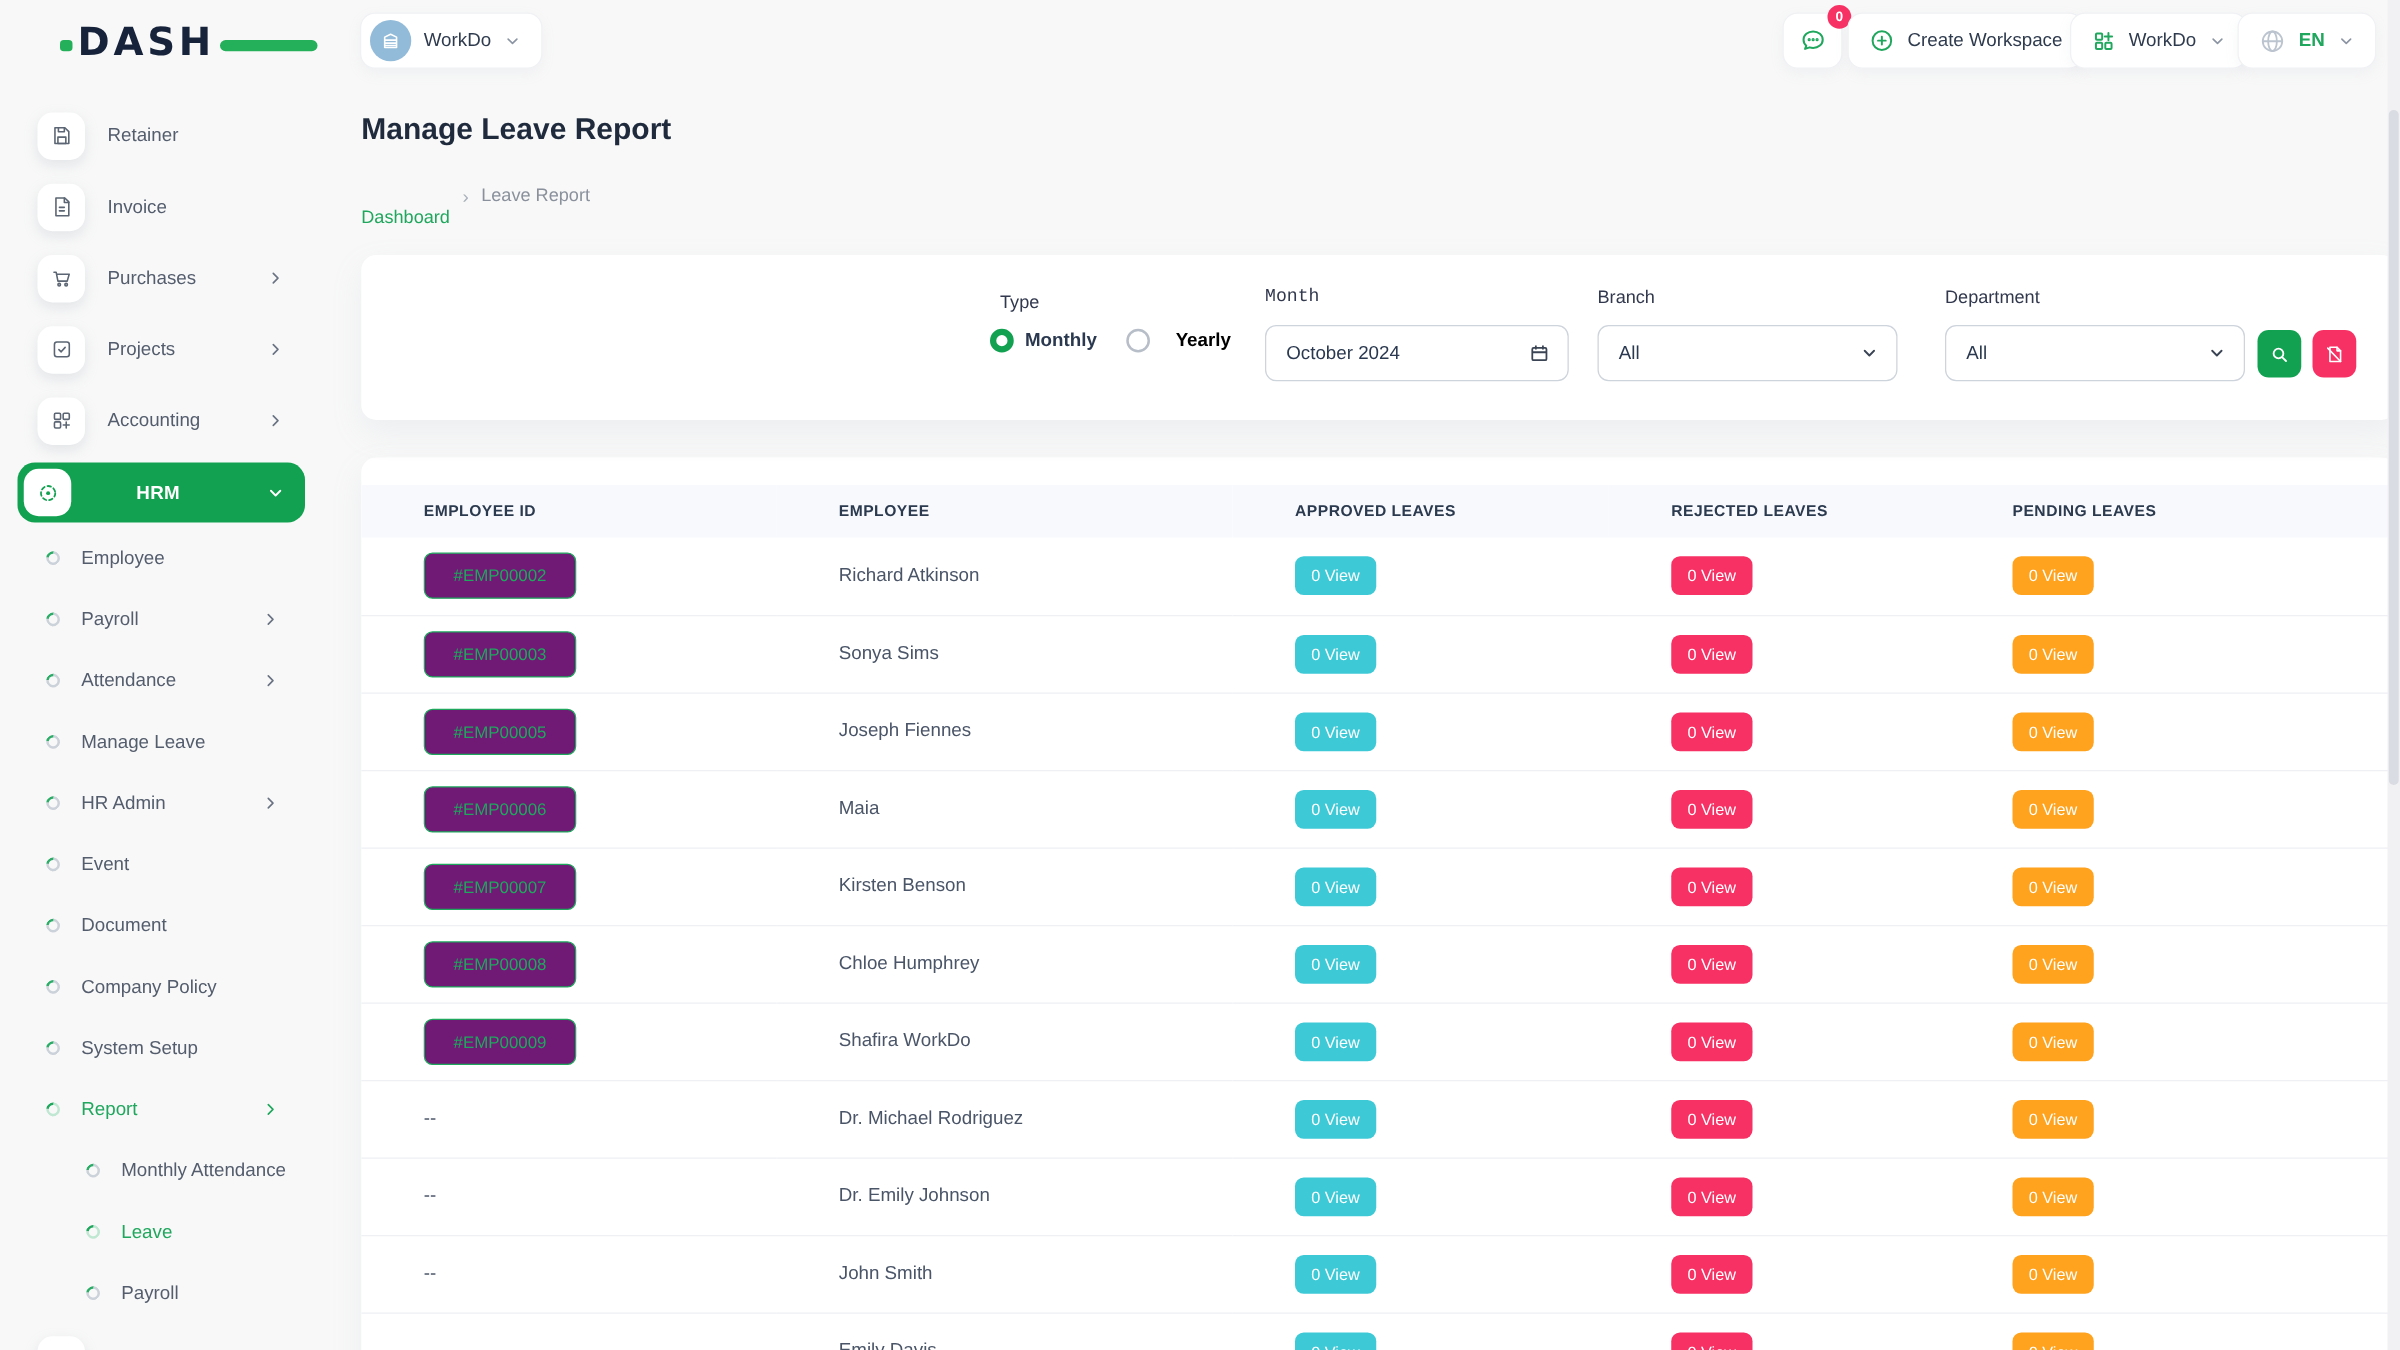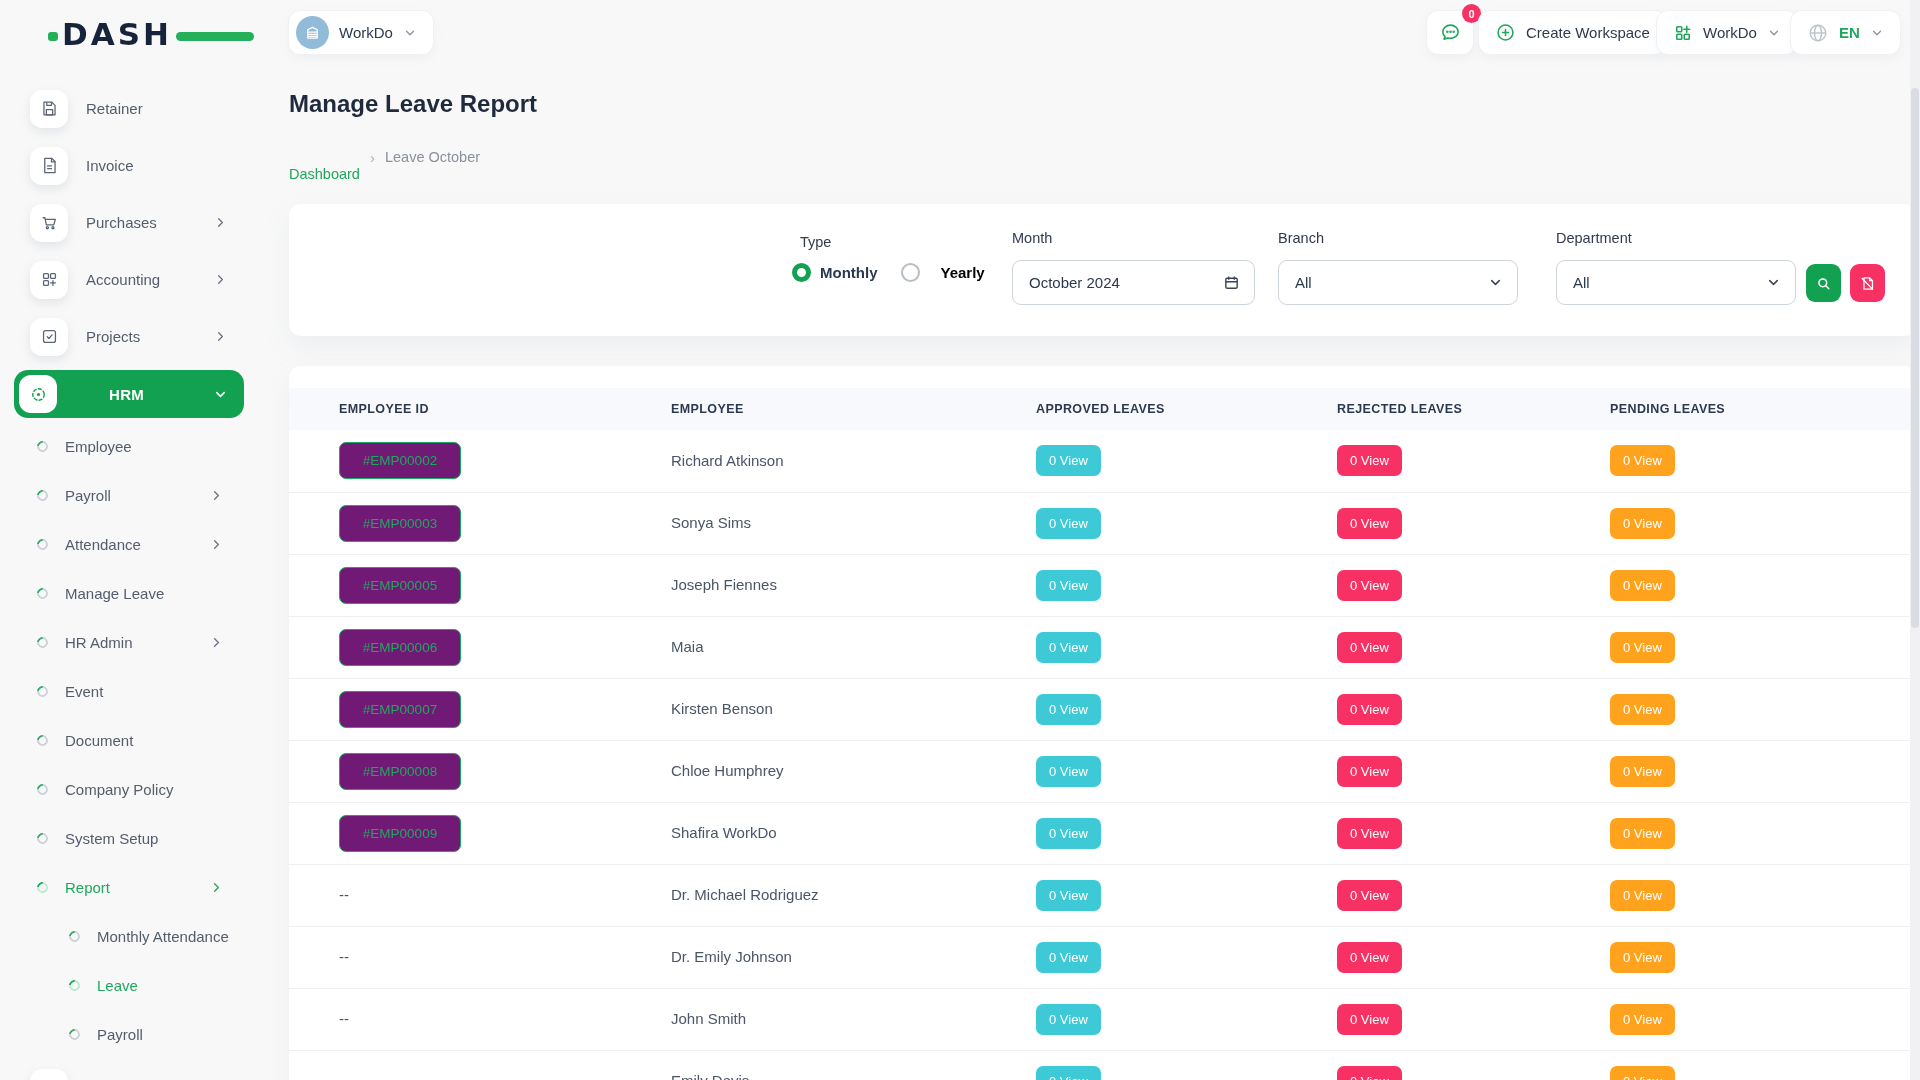--- a/index.html
+++ b/index.html
@@ -217,41 +217,41 @@
       <span class="side-label">Purchases</span>
       <span class="side-chev">
         <svg width="15" height="15" viewBox="0 0 24 24" fill="none" stroke="currentColor" stroke-width="2.1" stroke-linecap="round" stroke-linejoin="round">
           <path d="M9 6l6 6-6 6"></path>
         </svg>
       </span>
     </div>
     <div class="side-item">
       <span class="side-iconbox">
         <svg width="19" height="19" viewBox="0 0 24 24" fill="none" stroke="currentColor" stroke-width="1.6" stroke-linecap="round" stroke-linejoin="round">
+          <rect x="4.5" y="4.5" width="15" height="15" rx="2.5"></rect>
+          <path d="M9 12.2l2.3 2.3 4-4.5"></path>
+        </svg>
+      </span>
+      <span class="side-label">Projects</span>
+      <span class="side-chev">
+        <svg width="15" height="15" viewBox="0 0 24 24" fill="none" stroke="currentColor" stroke-width="2.1" stroke-linecap="round" stroke-linejoin="round">
+          <path d="M9 6l6 6-6 6"></path>
+        </svg>
+      </span>
+    </div>
+    <div class="side-item">
+      <span class="side-iconbox">
+        <svg width="19" height="19" viewBox="0 0 24 24" fill="none" stroke="currentColor" stroke-width="1.6" stroke-linecap="round" stroke-linejoin="round">
           <rect x="4.5" y="4.5" width="6.2" height="6.2" rx="1.2"></rect>
           <rect x="13.3" y="4.5" width="6.2" height="6.2" rx="1.2"></rect>
           <rect x="4.5" y="13.3" width="6.2" height="6.2" rx="1.2"></rect>
           <path d="M16.4 13.5v6M13.4 16.4h6"></path>
         </svg>
       </span>
       <span class="side-label">Accounting</span>
-      <span class="side-chev">
-        <svg width="15" height="15" viewBox="0 0 24 24" fill="none" stroke="currentColor" stroke-width="2.1" stroke-linecap="round" stroke-linejoin="round">
-          <path d="M9 6l6 6-6 6"></path>
-        </svg>
-      </span>
-    </div>
-    <div class="side-item">
-      <span class="side-iconbox">
-        <svg width="19" height="19" viewBox="0 0 24 24" fill="none" stroke="currentColor" stroke-width="1.6" stroke-linecap="round" stroke-linejoin="round">
-          <rect x="4.5" y="4.5" width="15" height="15" rx="2.5"></rect>
-          <path d="M9 12.2l2.3 2.3 4-4.5"></path>
-        </svg>
-      </span>
-      <span class="side-label">Projects</span>
       <span class="side-chev">
         <svg width="15" height="15" viewBox="0 0 24 24" fill="none" stroke="currentColor" stroke-width="2.1" stroke-linecap="round" stroke-linejoin="round">
           <path d="M9 6l6 6-6 6"></path>
         </svg>
       </span>
     </div>
     <div class="side-item active">
       <span class="side-iconbox">
         <svg width="19" height="19" viewBox="0 0 24 24" fill="none" stroke="currentColor" stroke-width="1.8" stroke-linecap="round">
           <circle cx="12" cy="12" r="7.2" stroke-dasharray="3.6 3"></circle>
@@ -354,33 +354,33 @@
       <span class="side-label">POS</span>
     </div>
   </div>
 
 <div class="main">
   <div class="page-title">Manage Leave Report</div>
 
   <div class="breadcrumb">
     <span class="bc-link">Dashboard</span>
     <span class="bc-sep">›</span>
-    <span class="bc-current">Leave October</span>
+    <span class="bc-current">Leave Report</span>
   </div>
 
   <div class="card filter-card">
     <span class="f-label" style="left:511px; top:30px;">Type</span>
     <div class="radio-row" style="left:503px; top:59px;">
       <span class="radio checked"></span>
       <span class="radio-label">Monthly</span>
       <span class="radio"></span>
       <span class="radio-label" style="color:#000000;margin-left:12px;">Yearly</span>
     </div>
 
-    <span class="f-label" style="left:723px; top:26px;">Month</span>
+    <span class="f-label" style="left:723px; top:26px;font-family:Liberation Mono, monospace;">Month</span>
     <div class="f-input" style="left:723px; top:56px; width:243px;">
       <span>October 2024</span>
       <span style="color:#3a4454;">
         <svg width="17" height="17" viewBox="0 0 24 24" fill="none" stroke="currentColor" stroke-width="2">
             <rect x="4" y="6" width="16" height="14" rx="1.5"></rect>
             <path d="M8 3.5V8M16 3.5V8M4 11h16"></path>
           </svg>
       </span>
     </div>
 

